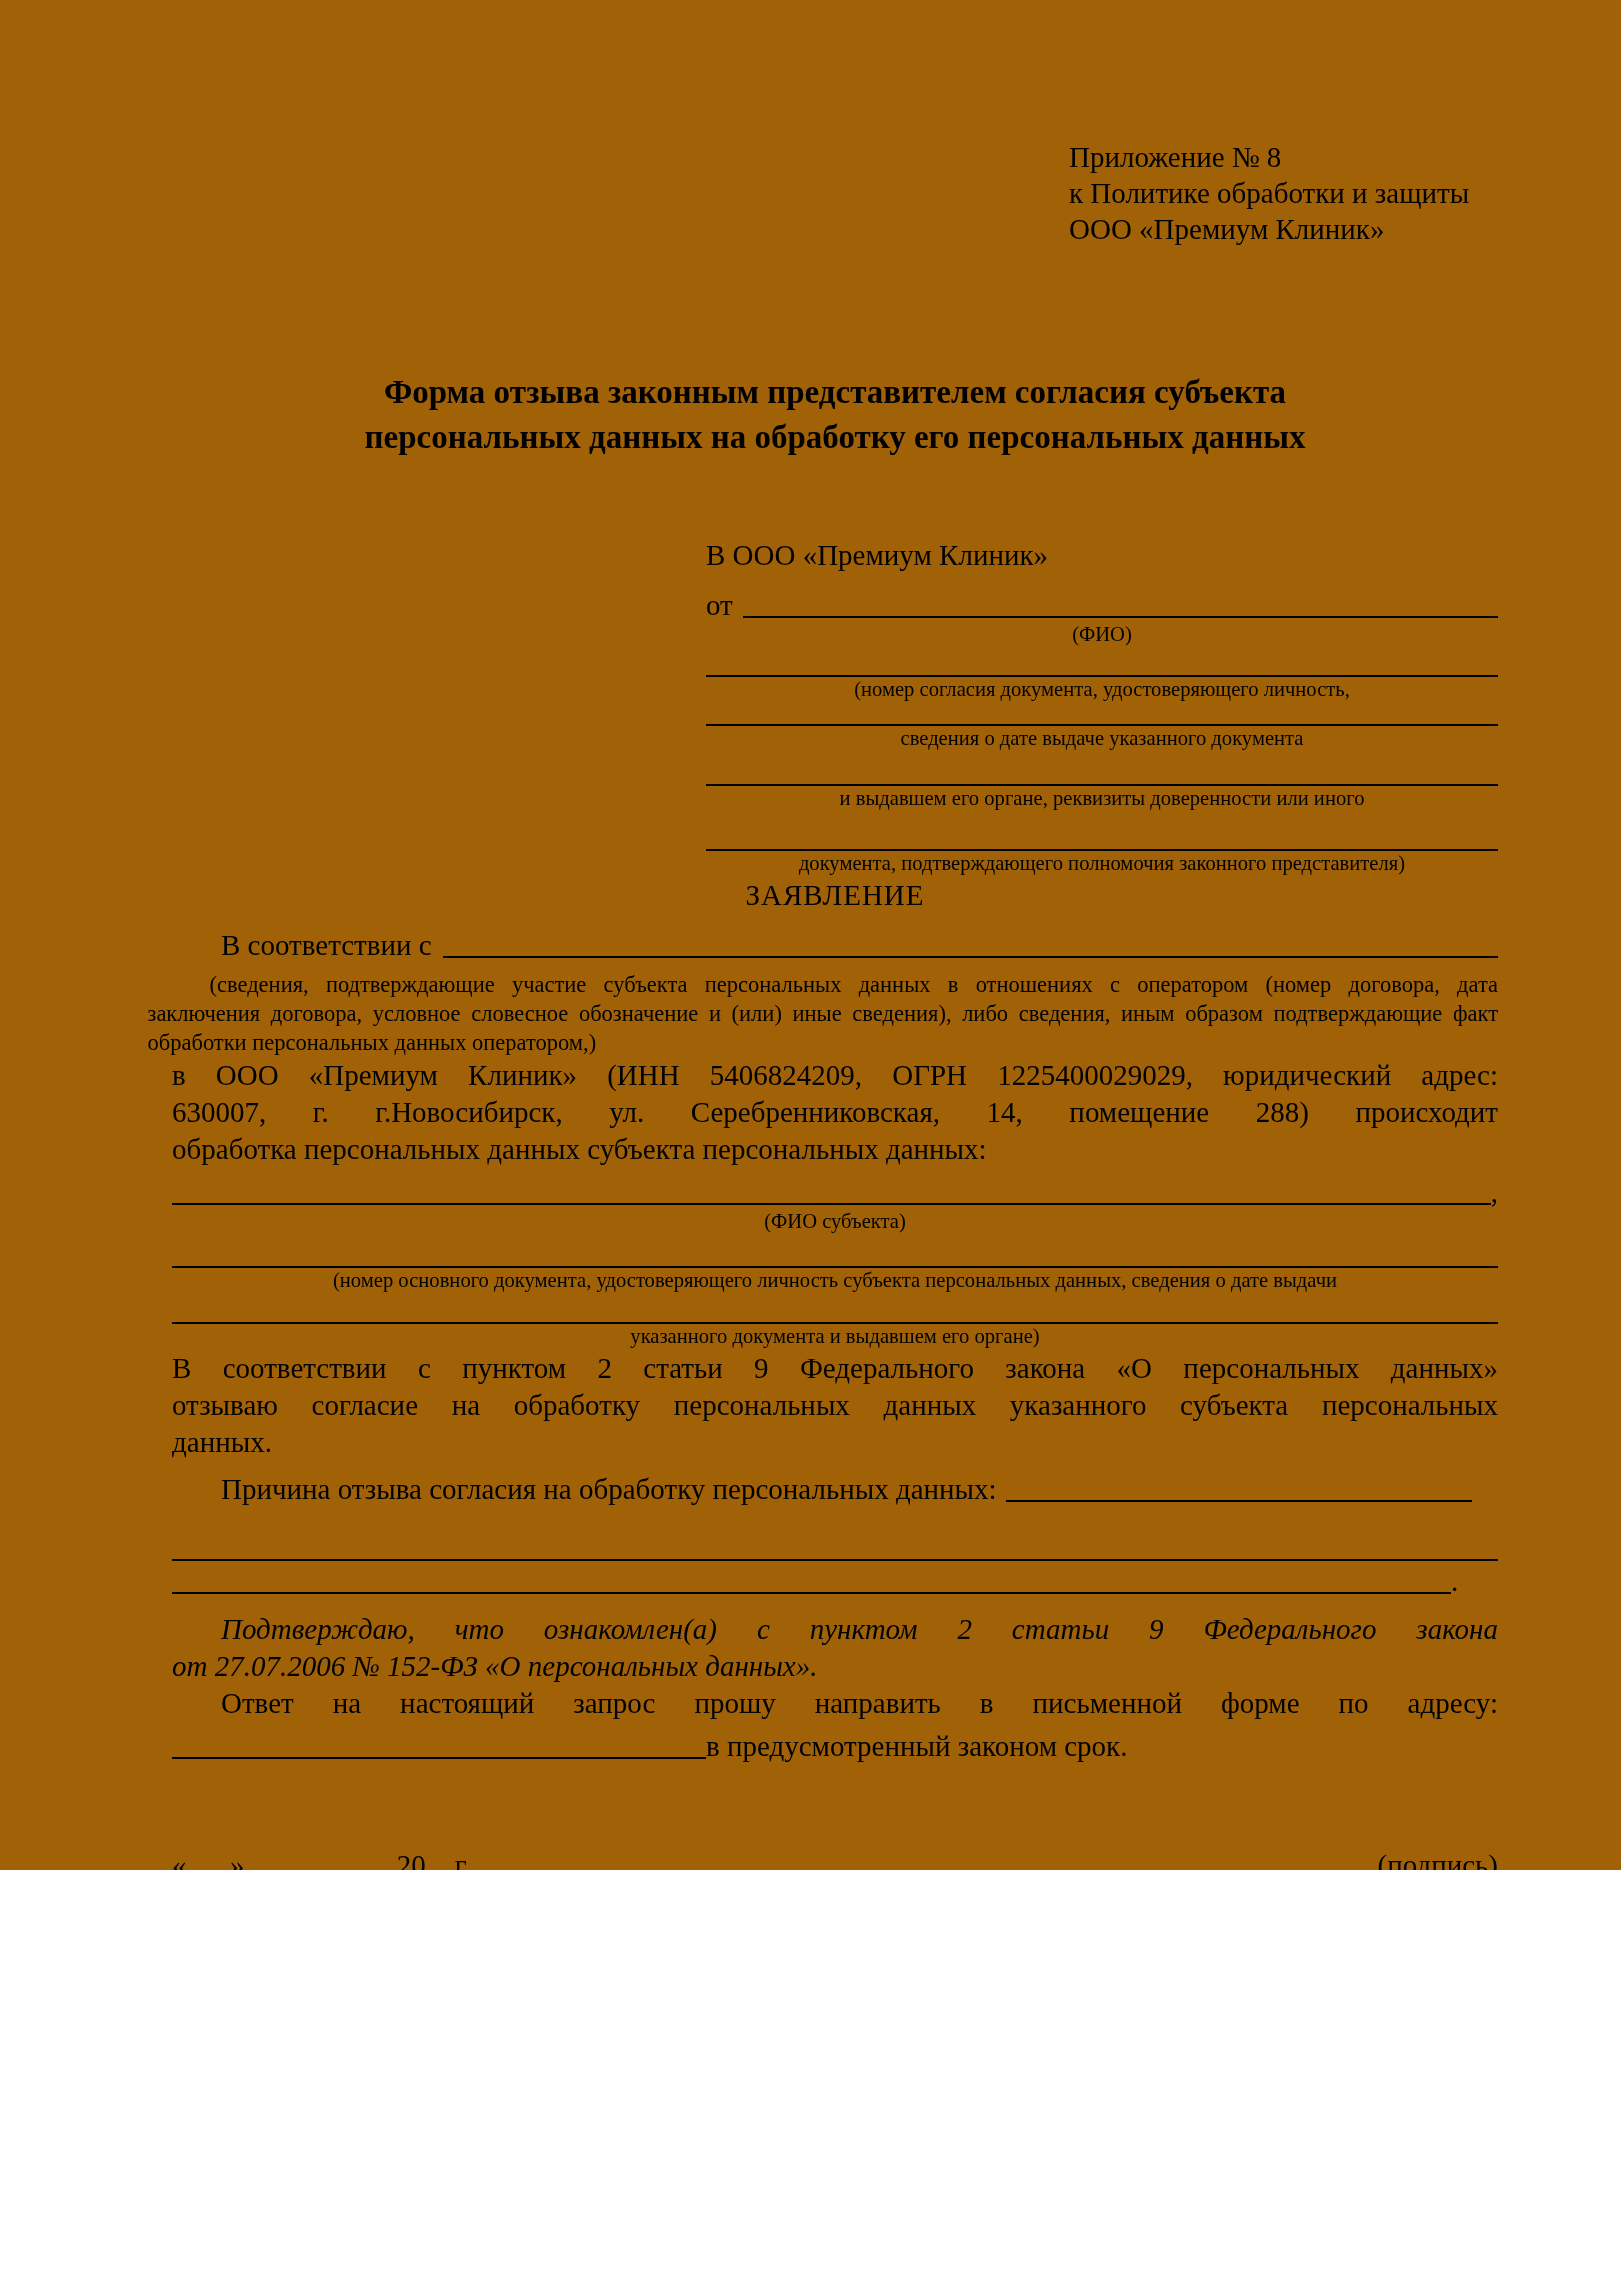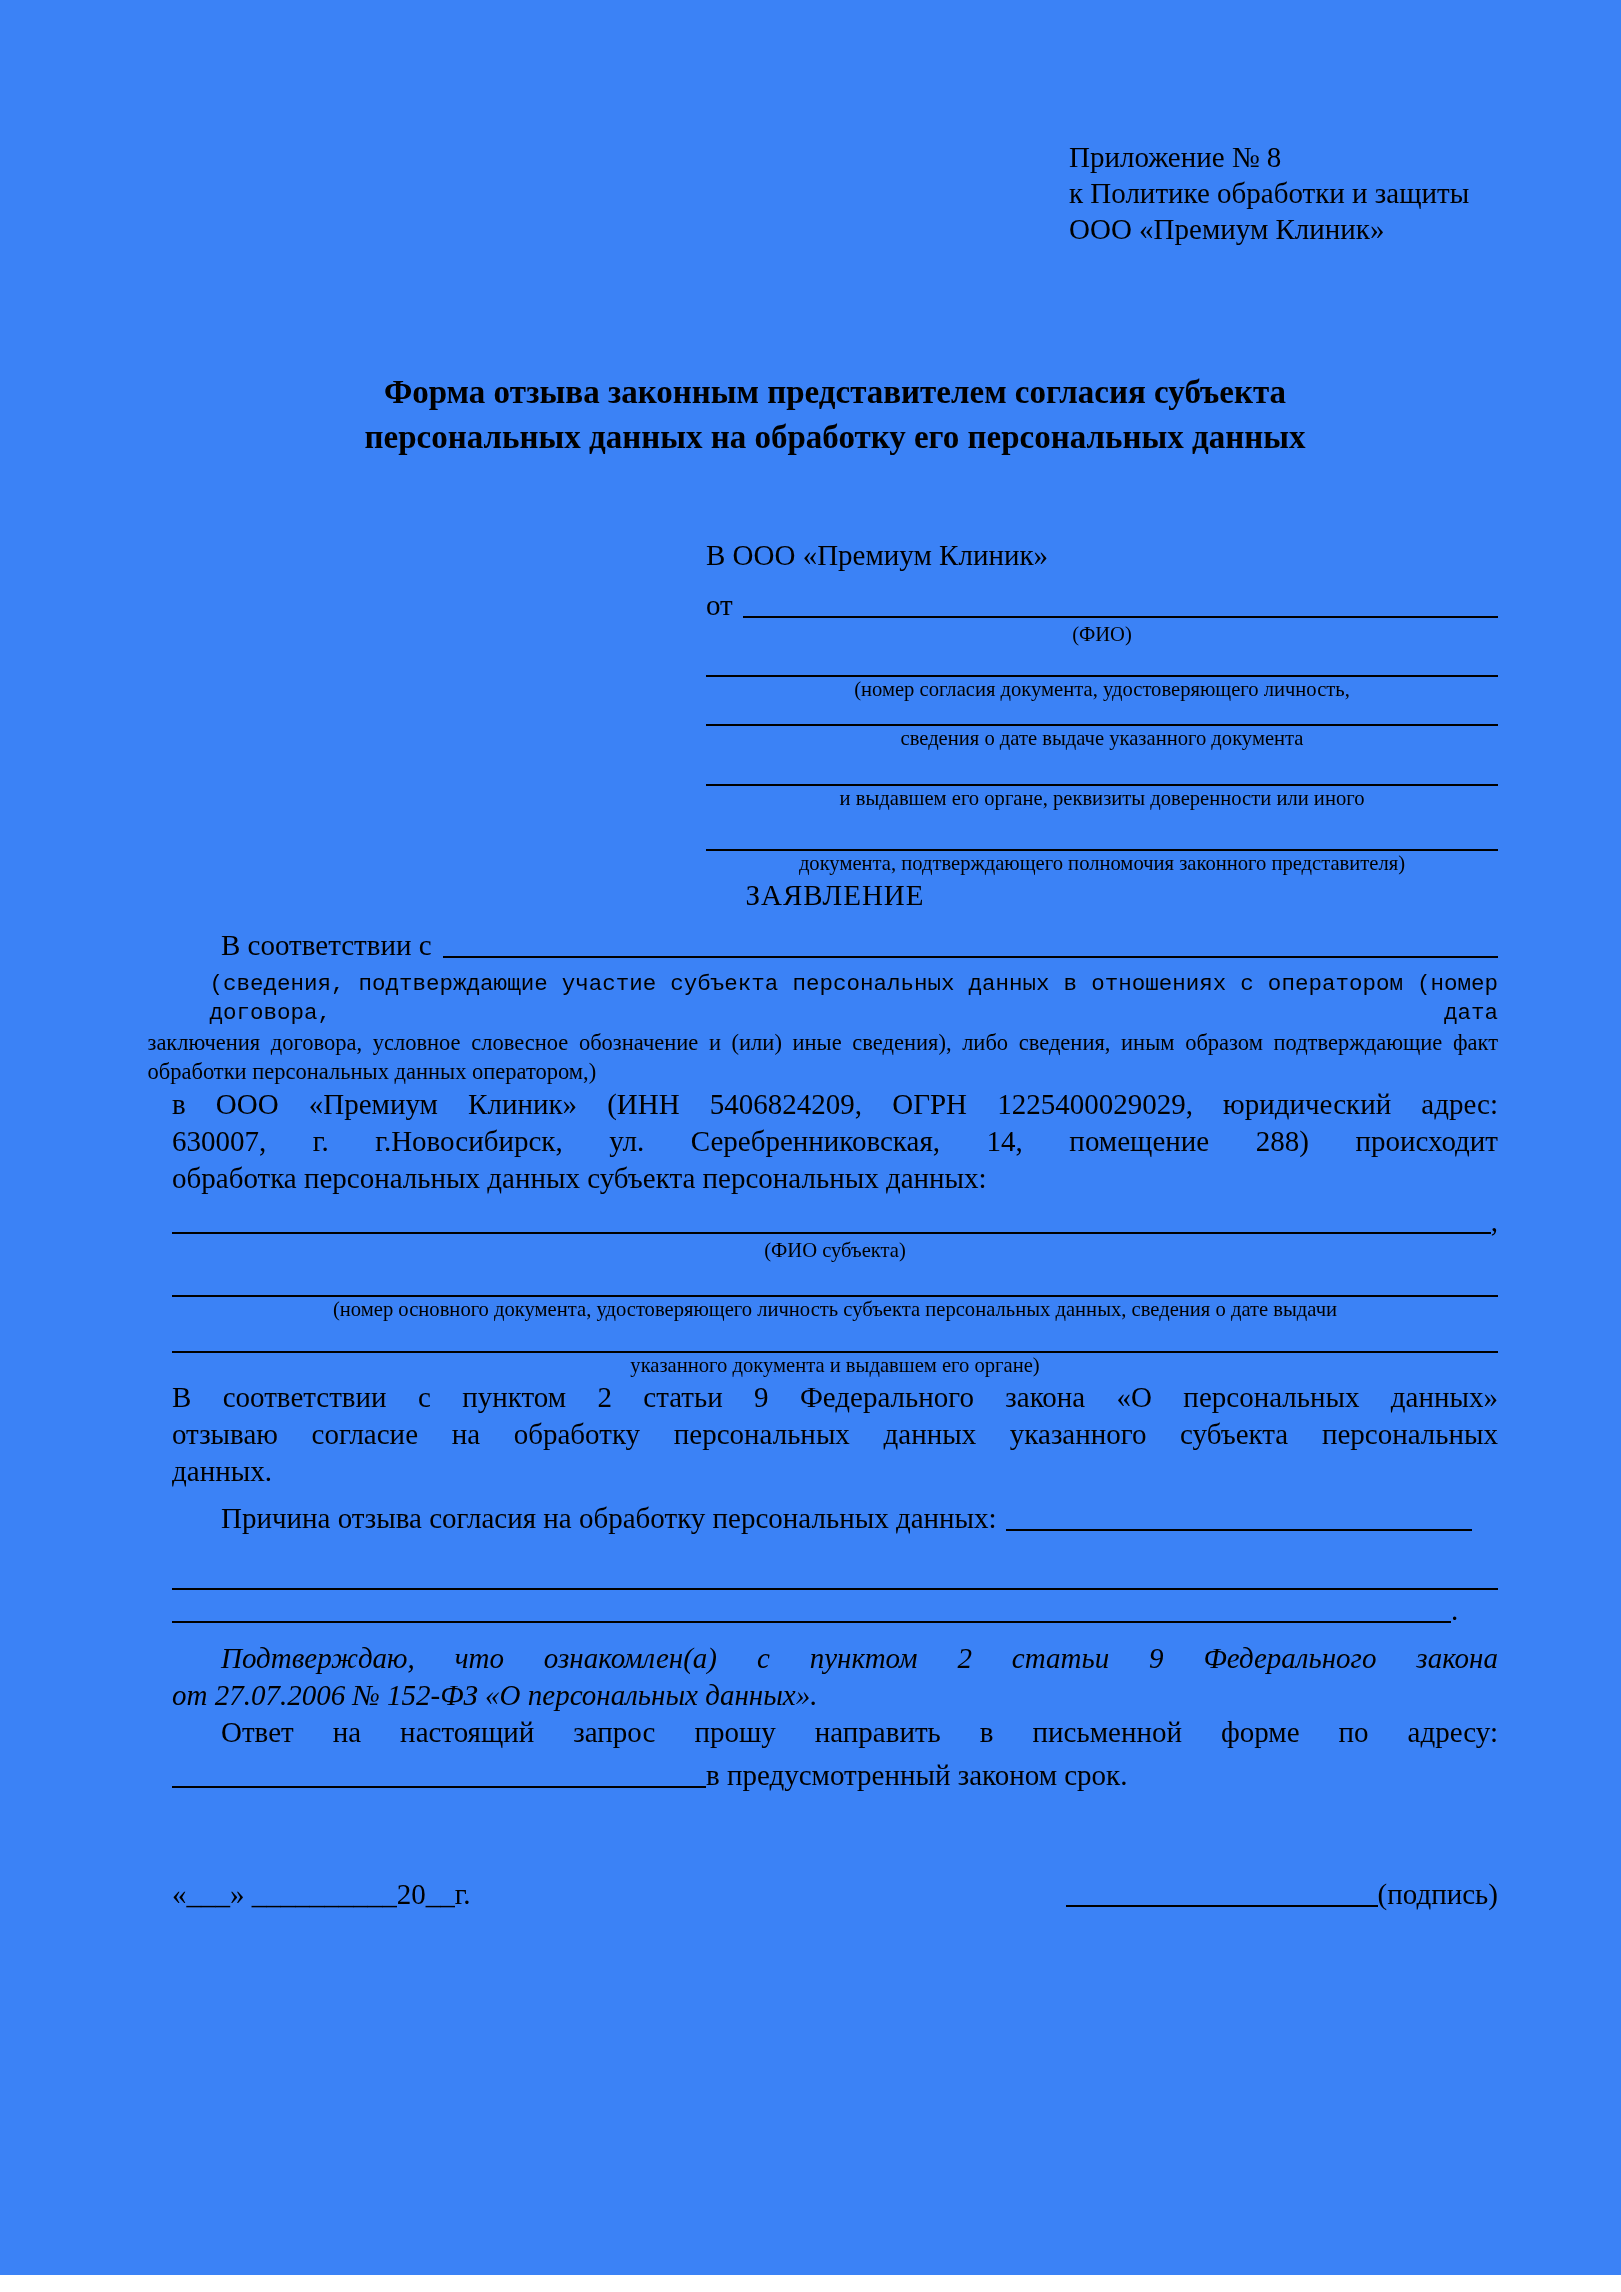--- a/index.html
+++ b/index.html
@@ -1,19 +1,19 @@
 <!DOCTYPE html>
 <html><head>
 <meta charset="utf-8">
 <style>
   html,body{margin:0;padding:0;background:#fff;}
   .page{
     position:relative;
-    width:1621px;height:2275px;
-    background:#3b82f6;
+    width:1621px;height:1870px;
+    background:#a16207;
     color:#000;
     font-family:"Liberation Serif","DejaVu Serif",serif;
     font-size:29px;
     overflow:hidden;
   }
   .content{padding:0 123px 0 172px;}
 
   
   .appendix{margin:139px 0 0 897px;line-height:36px;}
 
@@ -31,21 +31,21 @@
   .small-caption{font-size:20.6px;line-height:25.5px;text-align:center;}
   .field-line{border-bottom:2.9px solid #000;}
 
   
   .heading{text-align:center;line-height:39px;letter-spacing:1px;}
   .accordance-row{height:43px;margin-top:3.9px;}
   .accordance-row .lbl{padding-left:49px;white-space:pre;}
   .accordance-row .fill{margin-left:11.8px;}
 
   .smallprint{margin-top:7.8px;margin-left:-24.5px;font-size:22.5px;line-height:29px;}
-  .smallprint .ind{padding-left:62px;font-family:Liberation Mono, monospace;}
+  .smallprint .ind{padding-left:62px;}
 
   .par{line-height:37px;}
   .j{text-align:justify;text-align-last:justify;}
   .indent{text-indent:49px;}
 
   .comma-row{height:39px;margin-top:2px;}
   .comma-row .punct{white-space:pre;}
   .center-cap{font-size:20.6px;line-height:25.5px;text-align:center;}
 
   .reason-row{height:45px;}

